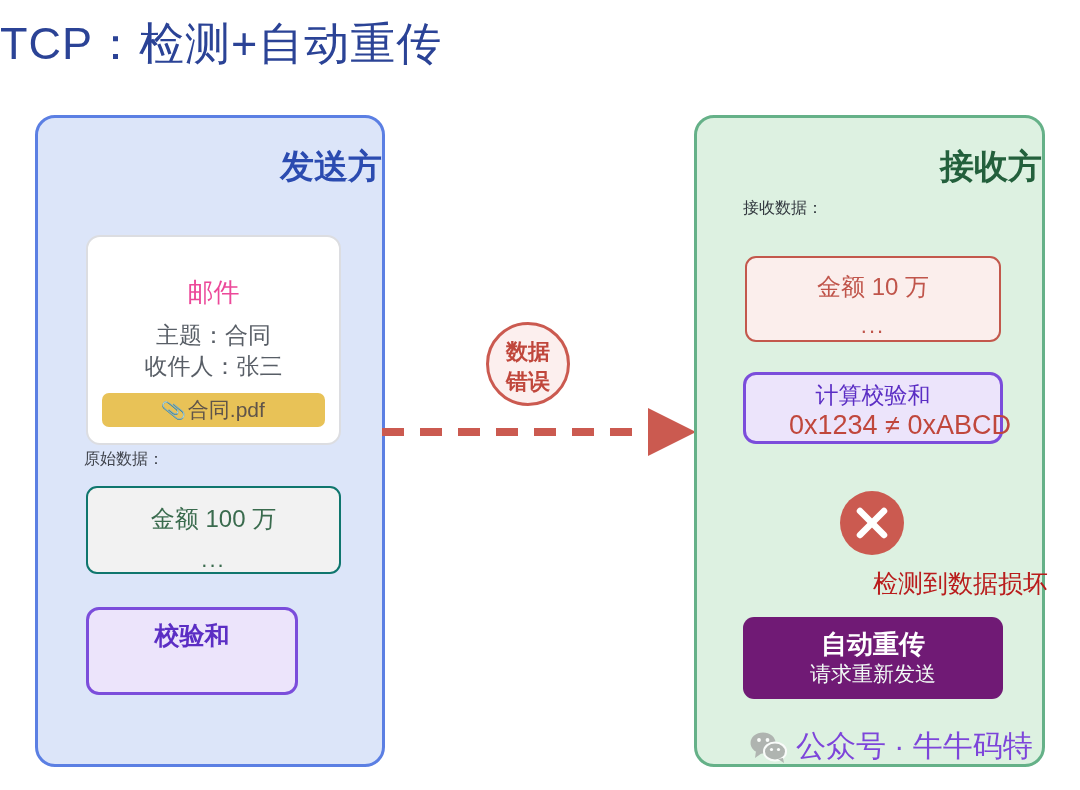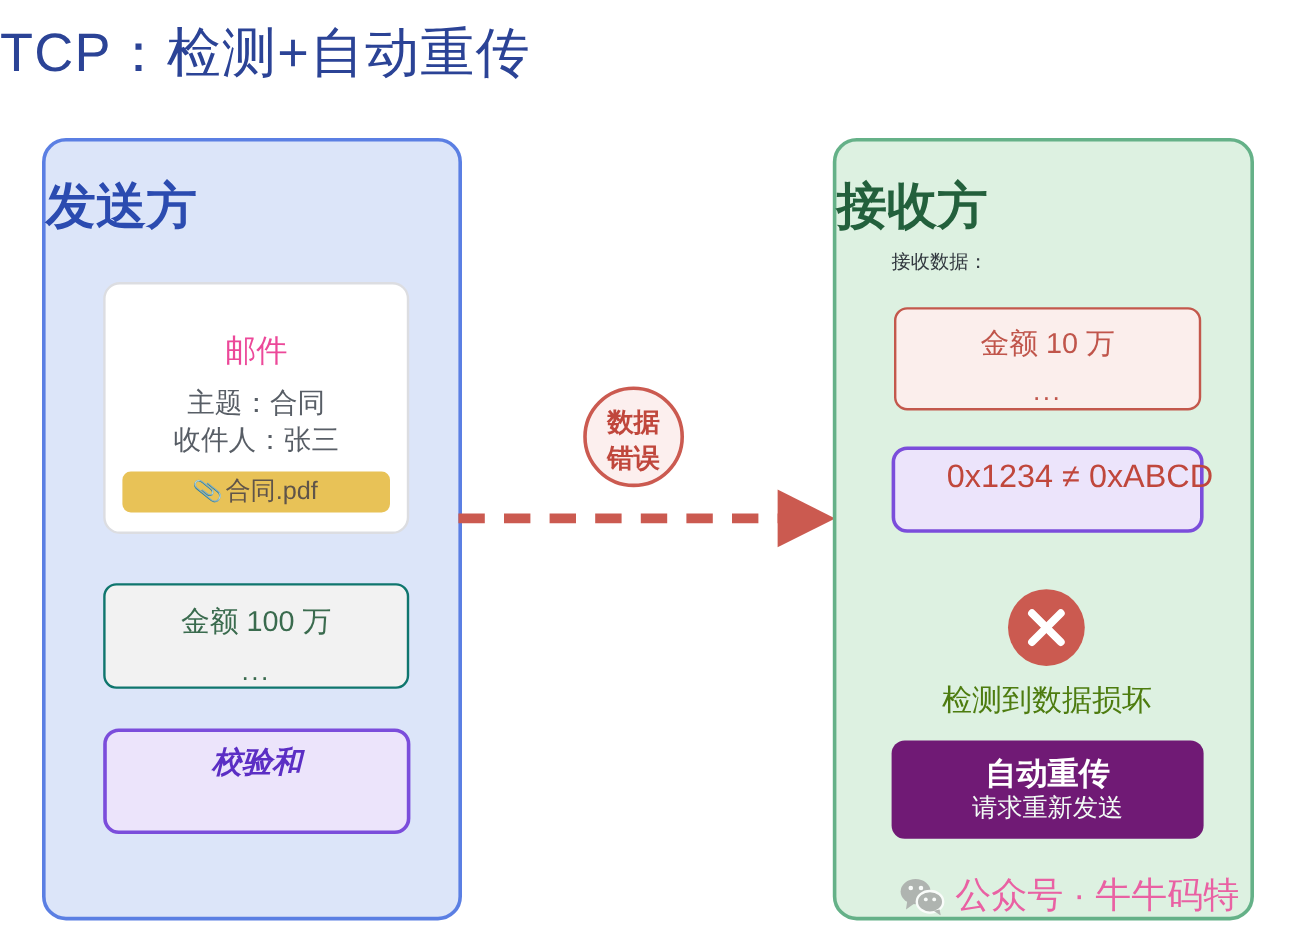--- a/index.html
+++ b/index.html
@@ -48,22 +48,22 @@
   .panel-receiver {
     left: 694px;
     top: 115px;
     width: 351px;
     height: 652px;
     background: #ddf1e1;
     border-color: #65b188;
   }
 
   .panel-title {
-    text-align: left;
-    font-size: 42px;
+    text-align: right;
+    font-size: 34px;
     font-weight: bold;
     white-space: nowrap;
   }
   .panel-sender .panel-title {
     color: #2b4bb0;
     margin-top: 26px;
   }
   .panel-receiver .panel-title {
     color: #23603c;
     margin-top: 26px;
@@ -167,24 +167,23 @@
     position: absolute;
     box-sizing: border-box;
     background: #ece4fb;
     border: 3px solid #7b4ddb;
     border-radius: 13px;
     text-align: center;
   }
   .sender-checksum {
     left: 48px;
     top: 489px;
-    width: 256px;
+    width: 212px;
     height: 88px;
     padding-top: 10px;
-    font-style: italic;
   }
   .sender-checksum .cs1 {
     font-size: 25px;
     font-weight: bold;
     color: #5b2ec4;
     line-height: 1.25;
   }
   .sender-checksum .cs2 {
     font-size: 29px;
     font-weight: bold;
@@ -221,23 +220,23 @@
     border-radius: 50%;
     background: #cb5a50;
   }
   .error-circle svg { display: block; }
 
   .corrupt-text {
     position: absolute;
     left: 0;
     top: 449px;
     width: 351px;
-    text-align: center;
+    text-align: right;
     font-size: 25px;
-    color: #4d7c0f;
+    color: #b91c1c;
     white-space: nowrap;
   }
 
   
   .retransmit {
     position: absolute;
     left: 46px;
     top: 499px;
     width: 260px;
     height: 82px;
@@ -261,21 +260,21 @@
 
   
   .watermark {
     position: absolute;
     left: 750px;
     top: 726px;
     display: flex;
     align-items: center;
     gap: 8px;
     font-size: 30px;
-    color: #ec4899;
+    color: #6d28d9;
     opacity: 0.85;
     white-space: nowrap;
   }
   .wechat-icon { flex: 0 0 auto; }
 
   
   .connector { position: absolute; left: 380px; top: 300px; }
 
   .err-badge {
     position: absolute;
@@ -308,20 +307,21 @@
 
   <div class="mail-card">
     <div class="mail-heading">邮件</div>
     <div class="mail-line">主题：合同</div>
     <div class="mail-line">收件人：张三</div>
     <div class="attachment">
       <span class="clip-icon">📎</span><span>合同.pdf</span>
     </div>
   </div>
 
+  <div class="section-label" style="position:absolute; left:0; top:317px;">原始数据：</div>
 
   <div class="data-box orig-data">
     <div class="dl1">金额 100 万</div>
     <div class="dl2">...</div>
   </div>
 
   <div class="checksum-box sender-checksum">
     <div class="cs1">校验和</div>
   </div>
 </div>
@@ -340,20 +340,21 @@
   <div class="panel-title">接收方</div>
 
   <div class="section-label">接收数据：</div>
 
   <div class="data-box recv-data">
     <div class="dl1">金额 10 万</div>
     <div class="dl2">...</div>
   </div>
 
   <div class="checksum-box recv-checksum">
+    <div class="cs1">计算校验和</div>
     <div class="cs2">0x1234 ≠ 0xABCD</div>
   </div>
 
   <div class="error-circle">
     <svg width="64" height="64" viewBox="0 0 64 64">
       <line x1="20" y1="20" x2="44" y2="44" stroke="#ffffff" stroke-width="6.5" stroke-linecap="round"></line>
       <line x1="44" y1="20" x2="20" y2="44" stroke="#ffffff" stroke-width="6.5" stroke-linecap="round"></line>
     </svg>
   </div>
 

